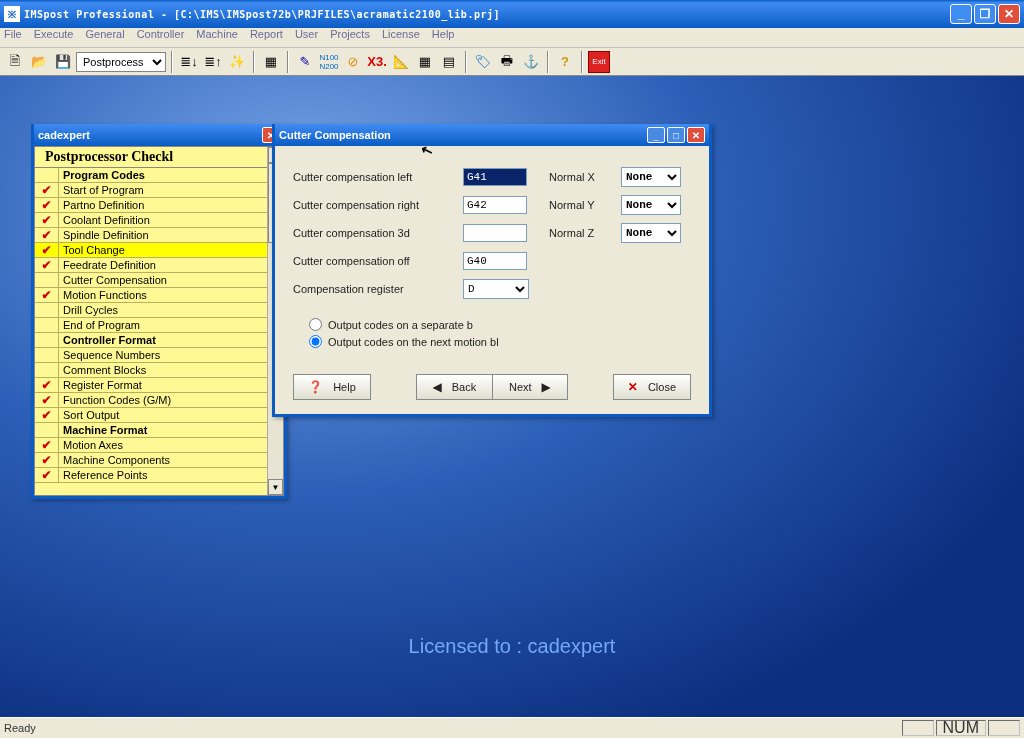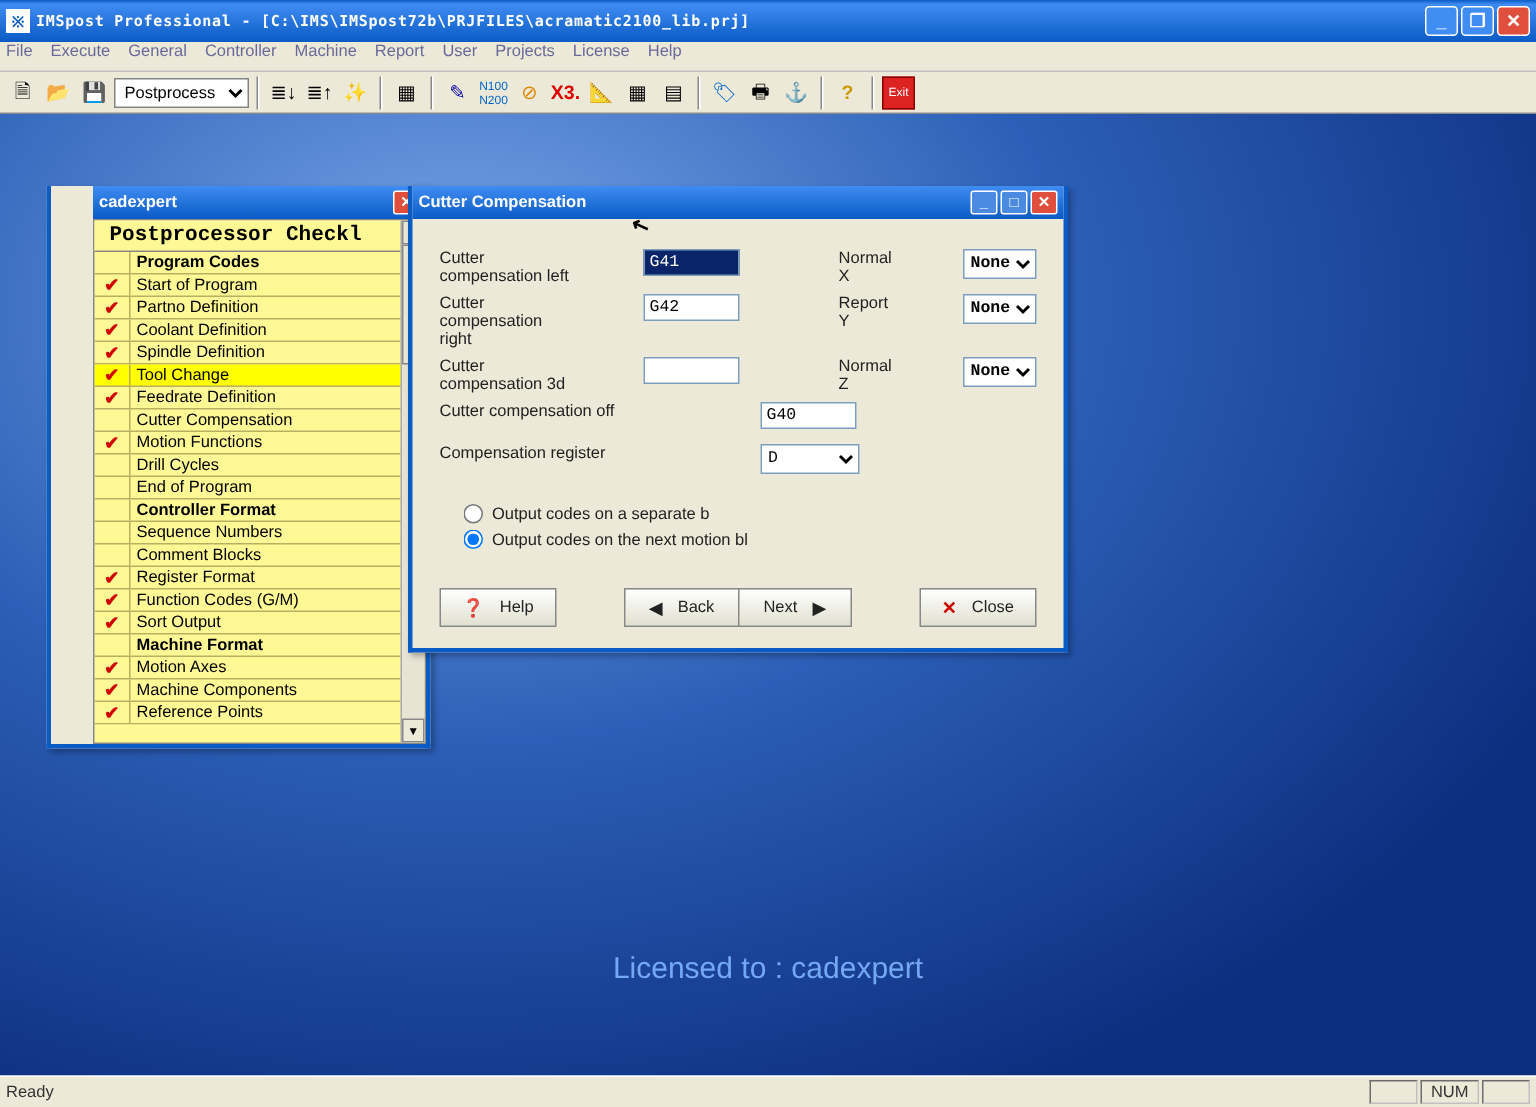--- a/index.html
+++ b/index.html
@@ -23,50 +23,50 @@
 .tb-sep { width: 2px; height: 22px; border-left: 1px solid #888; border-right: 1px solid #fff; margin: 0 3px; }
 .tb-select { height: 20px; border: 1px solid #848484; background:#fff; font-size:11px; padding: 0 2px; min-width: 90px;}
 
 
 .mdi { position: relative; width: 100%; height: calc(100% - 28px - 20px - 28px - 20px); background: radial-gradient(ellipse at 30% 20%, #7aa8e8 0%, #2c5fb7 40%, #0d2f80 80%); overflow:hidden;}
 .watermark { position:absolute; left:50%; bottom:60px; transform:translateX(-50%); color:#7fb4ff; font-size:20px; font-family: Arial, sans-serif; opacity:0.9; white-space:nowrap;}
 
 
 .status-bar { position: absolute; bottom: 1px; left: 0; right: 0; height: 20px; background: #ece9d8; border-top: 1px solid #fff; display: flex; align-items: center; padding: 0 4px; font-size: 11px; color:#333;}
 .status-bar .spacer { flex:1; }
-.status-box { border: 1px inset #c0c0c0; height: 16px; min-width: 32px; display:inline-flex; align-items:center; justify-content:center; padding:0 6px; margin-left:2px; font-size:11px;}
+.status-box { border: 1px inset #c0c0c0; height: 16px; min-width: 32px; display:inline-flex; align-items:center; justify-content:center; padding:0 6px; margin-left:2px; font-size:16px;}
 
 
 .mdi-window { position: absolute; border: 3px solid #0a5bc4; border-top:none; background: #ece9d8; box-shadow: 2px 2px 4px rgba(0,0,0,0.3); }
 .mdi-titlebar { height: 22px; background: linear-gradient(to bottom, #3f8cf3, #0a5bc4); display:flex; align-items:center; color:#fff; padding:0 4px; font-weight:bold; font-family:"Courier New", monospace; font-size:12px;}
 .mdi-titlebar .t { flex:1; }
 .mdi-titlebar .btns { display:flex; gap:2px; }
 .mdi-titlebar .b { width:18px; height:16px; background:#4a8ae0; border:1px solid #fff; color:#fff; display:flex; align-items:center; justify-content:center; font-size:10px; cursor:pointer; border-radius:2px;}
 .mdi-titlebar .b.close { background:#e04f3c;}
 
 
-.cadexpert { left: 31px; top: 48px; width: 256px; padding-left: 28px; }
+.cadexpert { left: 31px; top: 48px; width: 256px; }
 .check-panel { background: #fff995; border: 1px solid #888; width: 100%; height: 350px; position:relative;}
-.cp-header { background:#fff995; font-family:Liberation Mono, monospace; font-weight:bold; font-size:14px; padding:2px 10px; border-bottom:1px solid #888;}
+.cp-header { background:#fff995; font-family:Liberation Serif, serif; font-weight:bold; font-size:14px; padding:2px 10px; border-bottom:1px solid #888;}
 .cp-body { overflow:hidden;}
 .cp-row { display:flex; align-items:center; height:15px; border-bottom:1px solid #b8b060; font-family:"Courier New", monospace; font-size:11px;}
 .cp-row .chk-cell { width:24px; display:flex; justify-content:center; border-right:1px solid #b8b060; height:100%; align-items:center;}
 .cp-row .txt { padding-left:4px; flex:1;}
 .cp-row.header { font-weight: bold; }
 .cp-row.header .chk-cell { }
 .cp-row.selected { background: #ffff00; }
 .checkmark { color: #d00000; font-weight: bold; font-size: 12px; }
 .cp-scrollbar { position:absolute; right:0; top:0; width:16px; height:100%; background:#e8e4d4; border-left:1px solid #aaa;}
 .cp-sb-btn { height:16px; background:#ece9d8; border:1px solid #888; display:flex; align-items:center; justify-content:center; font-size:8px;}
 .cp-sb-thumb { height:80px; background:#ece9d8; border:1px solid #888; margin-top:0;}
 
 
 .cutter { left: 272px; top: 48px; width: 440px; }
 .cutter-body { padding: 20px 18px 14px; font-family:"Courier New", monospace; font-size:11px; color:#222;}
-.form-row { display:flex; margin-bottom: 6px; min-height:22px;gap:44px;}
+.form-row { display:flex; align-items:center; margin-bottom: 6px; min-height:22px;}
 .form-row .lbl { width: 170px; }
 .form-row input[type=text] { width: 64px; height: 18px; border:1px solid #7b9ebd; background:#fff; padding:0 3px; font-family:"Courier New", monospace; font-size:11px;}
 .form-row input.sel { background:#0a246a; color:#fff;}
 .form-row .nlbl { width: 72px; margin-left: 22px;}
 .form-row select { width:60px; height:20px; border:1px solid #7b9ebd; background:#fff; font-weight:bold; font-family:"Courier New", monospace; font-size:11px;}
 .radio-block { margin: 18px 0 16px 16px; }
 .radio-row { display:flex; align-items:center; margin-bottom:4px;}
 .radio-row input { margin-right:6px;}
 .dlg-buttons { display:flex; justify-content: space-between; gap: 10px; margin-top: 26px; align-items:center;}
 .dlg-btn { height:26px; border:1px solid #888; background: linear-gradient(#fff,#e0e0d0); padding: 0 14px; display:flex; align-items:center; gap:10px; cursor:pointer; font-family:"Courier New", monospace; font-size:11px; min-width:78px; justify-content:center;}
@@ -279,21 +279,21 @@
     <div class="cutter-body">
       <div class="form-row">
         <span class="lbl">Cutter compensation left</span>
         <input type="text" class="sel" value="G41" style="">
         <span class="nlbl">Normal X</span>
         <select><option>None</option></select>
       </div>
       <div class="form-row">
         <span class="lbl">Cutter compensation right</span>
         <input type="text" value="G42" style="">
-        <span class="nlbl">Report Y</span>
+        <span class="nlbl">Normal Y</span>
         <select><option>None</option></select>
       </div>
       <div class="form-row">
         <span class="lbl">Cutter compensation 3d</span>
         <input type="text" value="" style="">
         <span class="nlbl">Normal Z</span>
         <select><option>None</option></select>
       </div>
       <div class="form-row">
         <span class="lbl">Cutter compensation off</span>

